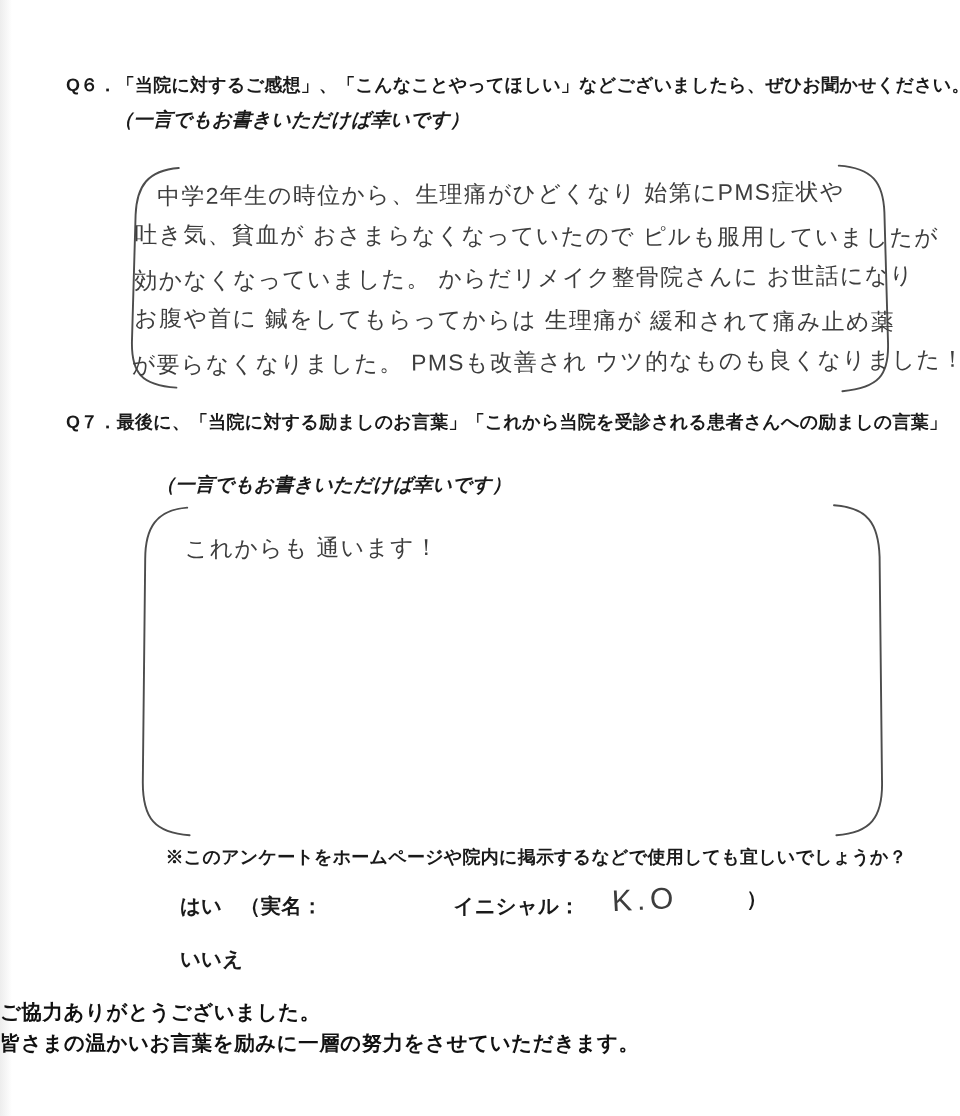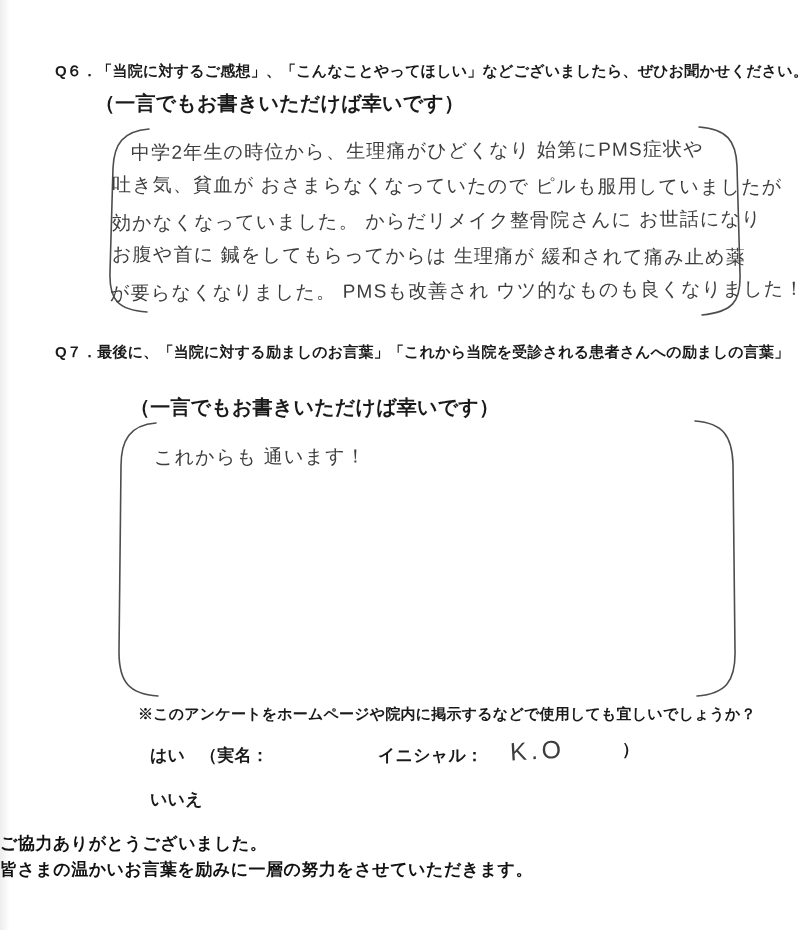--- a/index.html
+++ b/index.html
@@ -19,21 +19,21 @@
     background: linear-gradient(to right, #ededed, #ffffff);
   }
   .printed {
     position: absolute;
     font-weight: bold;
     color: #1a1a1a;
     white-space: nowrap;
     letter-spacing: 0.2px;
   }
   .q-line { font-size: 15px; }
-  .q-note { font-size: 20px; }
+  .q-note { font-size: 16px; font-style: italic; }
   .hand {
     position: absolute;
     font-weight: 400;
     color: #3d3d3d;
     white-space: nowrap;
     font-size: 19px;
     letter-spacing: 1.2px;
     transform: rotate(-0.4deg);
   }
   .answer-box { position: absolute; }
@@ -61,21 +61,21 @@
 
 <div class="page">
 
   <div class="scan-edge"></div>
 
   <div class="printed q-line" style="left:55px; top:62px;">
     <span>Q６．</span><span>「当院に対するご感想」、「こんなことやってほしい」などございましたら、ぜひお聞かせください。</span>
   </div>
   <div class="printed q-note" style="left:95px; top:90px;">（一言でもお書きいただけば幸いです）</div>
 
-  <div class="answer-box" style="left:103px; top:124px; width:644px; height:194px;">
+  <div class="answer-box" style="left:103px; top:135px; width:644px; height:194px;">
     <svg width="644" height="194" viewBox="0 0 644 194">
       <path d="M46 5 C20 7 11 20 10 44 L7 148 C6 176 15 186 44 188" fill="none" stroke="#4d4d4d" stroke-width="1.6" stroke-linecap="round"></path>
       <path d="M596 3 C624 5 633 17 634 42 L637 150 C638 178 629 188 599 191" fill="none" stroke="#4d4d4d" stroke-width="1.6" stroke-linecap="round"></path>
     </svg>
     <span class="hand" style="left:28px; top:14px;">中学2年生の時位から、生理痛がひどくなり 始第にPMS症状や</span>
     <span class="hand" style="left:9px; top:49px; transform:rotate(0.2deg);">吐き気、貧血が おさまらなくなっていたので ピルも服用していましたが</span>
     <span class="hand" style="left:9px; top:84px;">効かなくなっていました。 からだリメイク整骨院さんに お世話になり</span>
     <span class="hand" style="left:9px; top:119px; transform:rotate(0.3deg);">お腹や首に 鍼をしてもらってからは 生理痛が 緩和されて痛み止め薬</span>
     <span class="hand" style="left:7px; top:154px;">が要らなくなりました。 PMSも改善され ウツ的なものも良くなりました！</span>
   </div>

